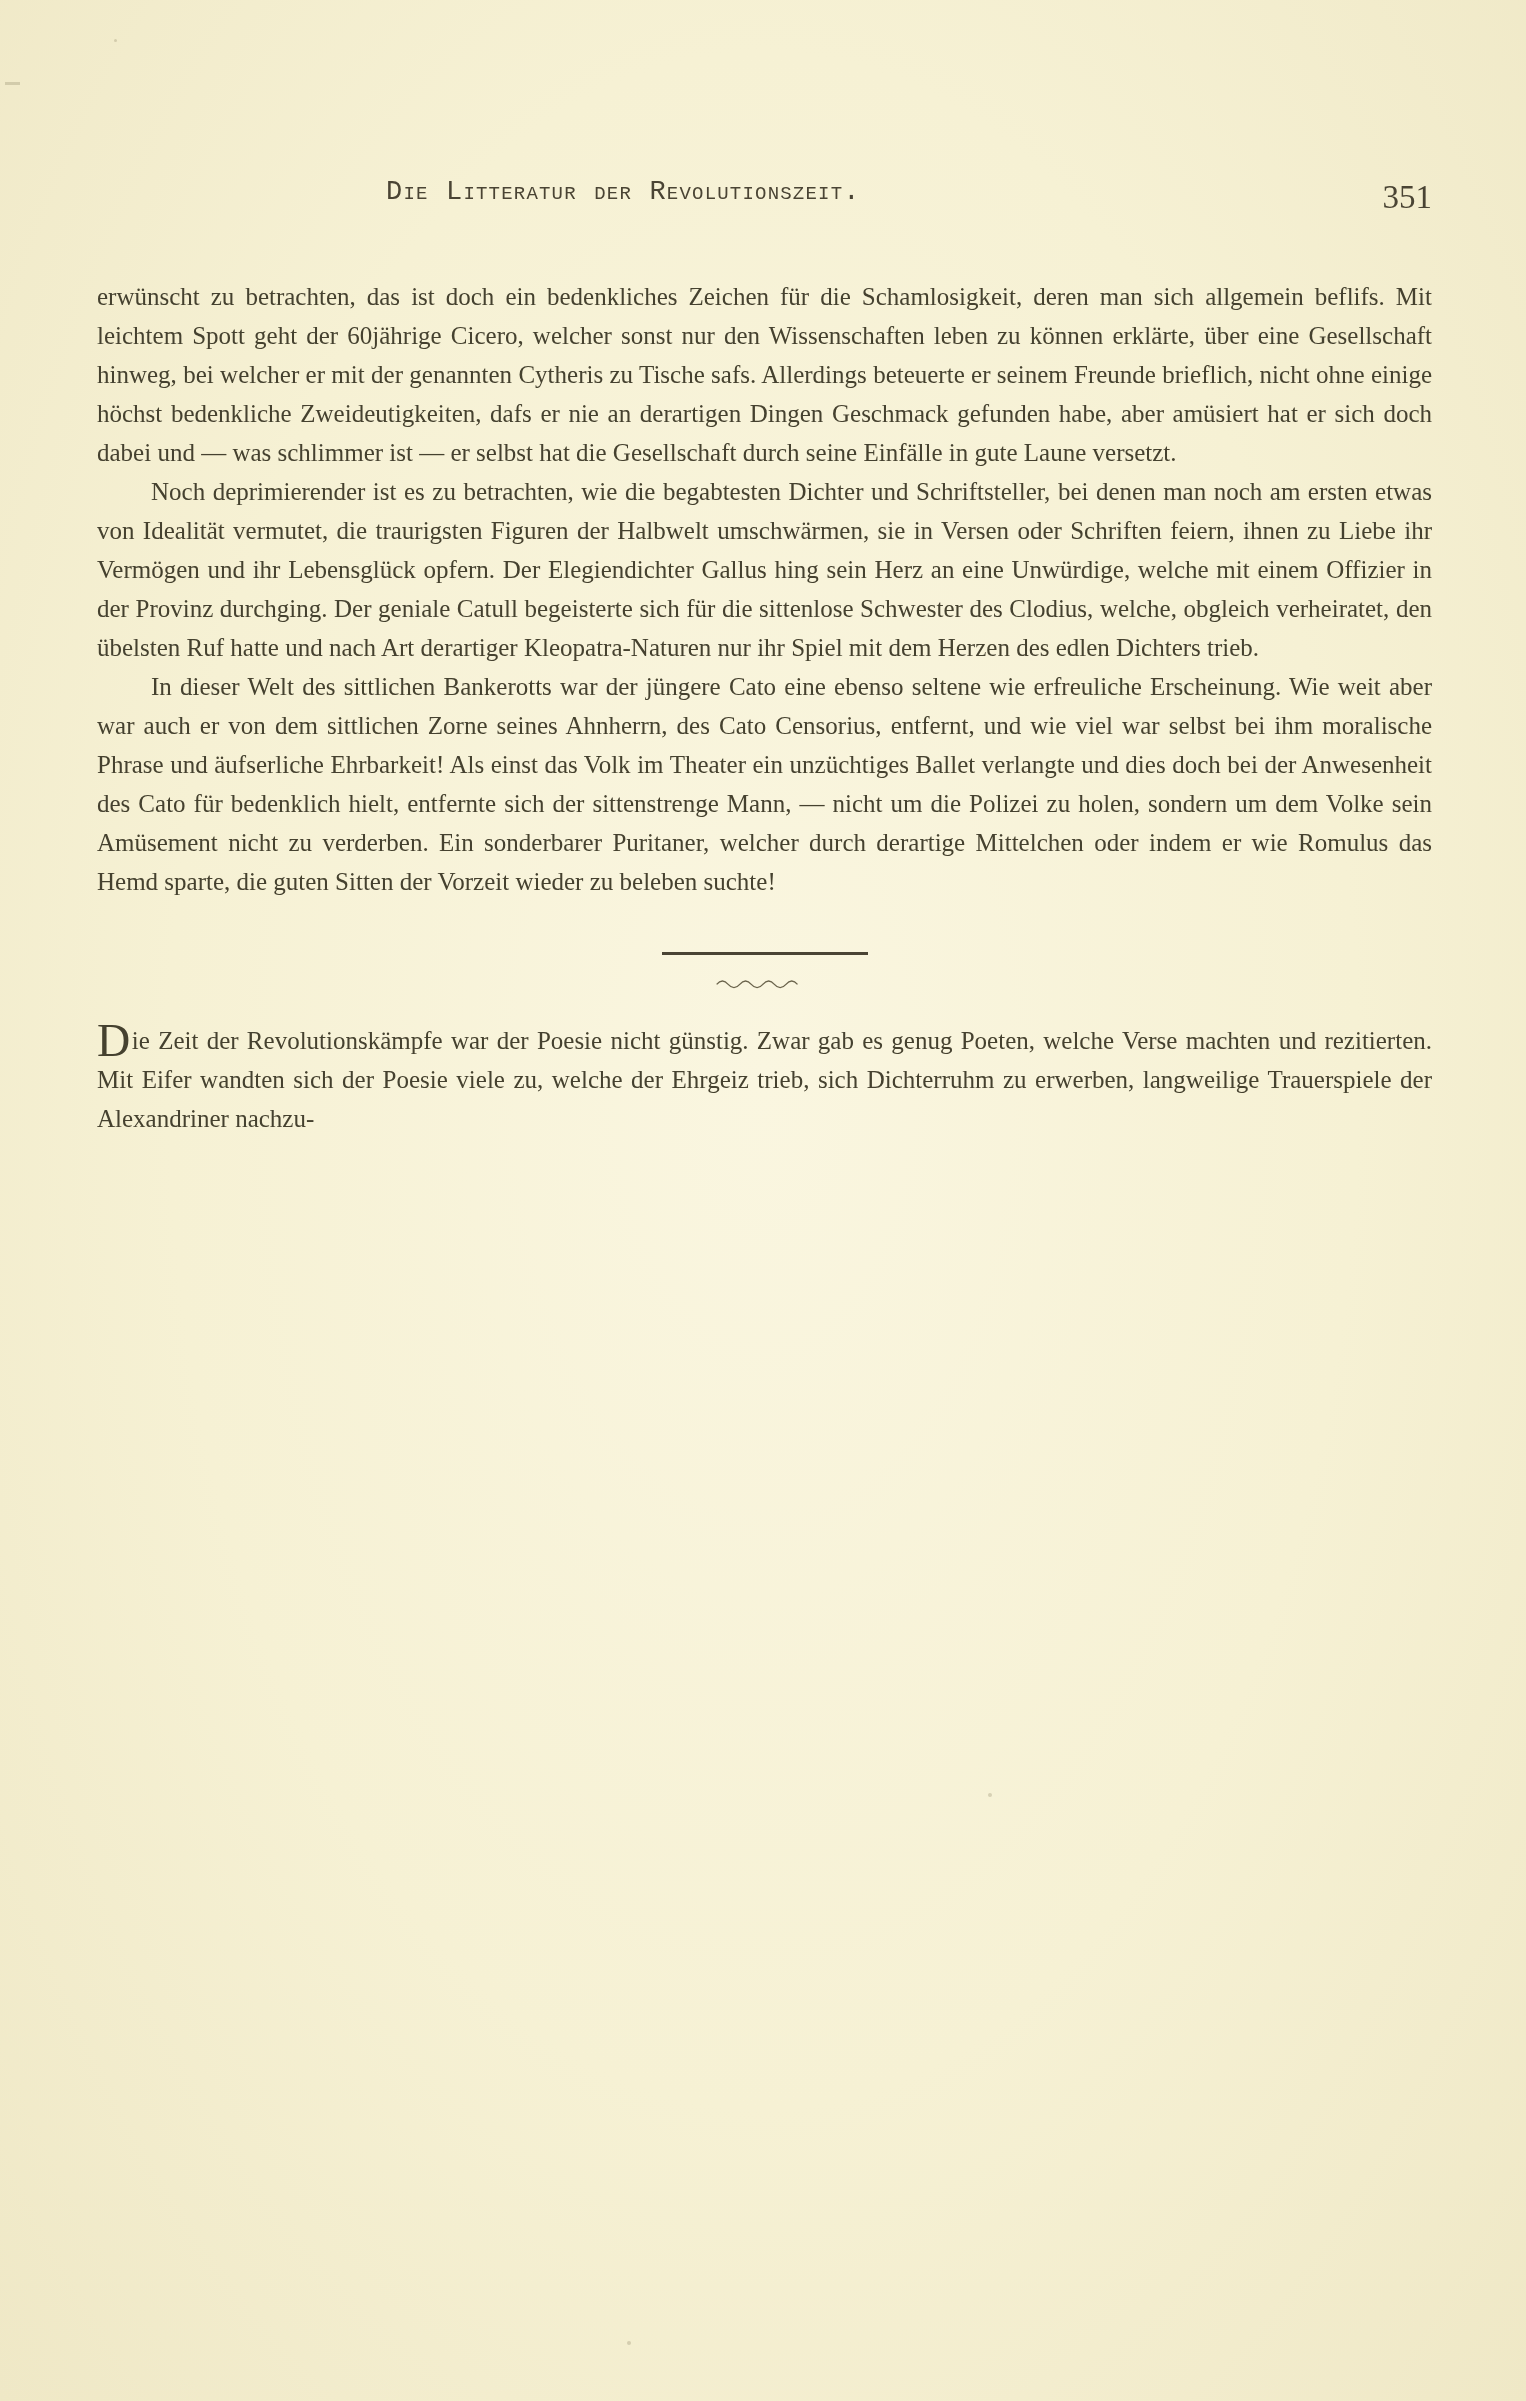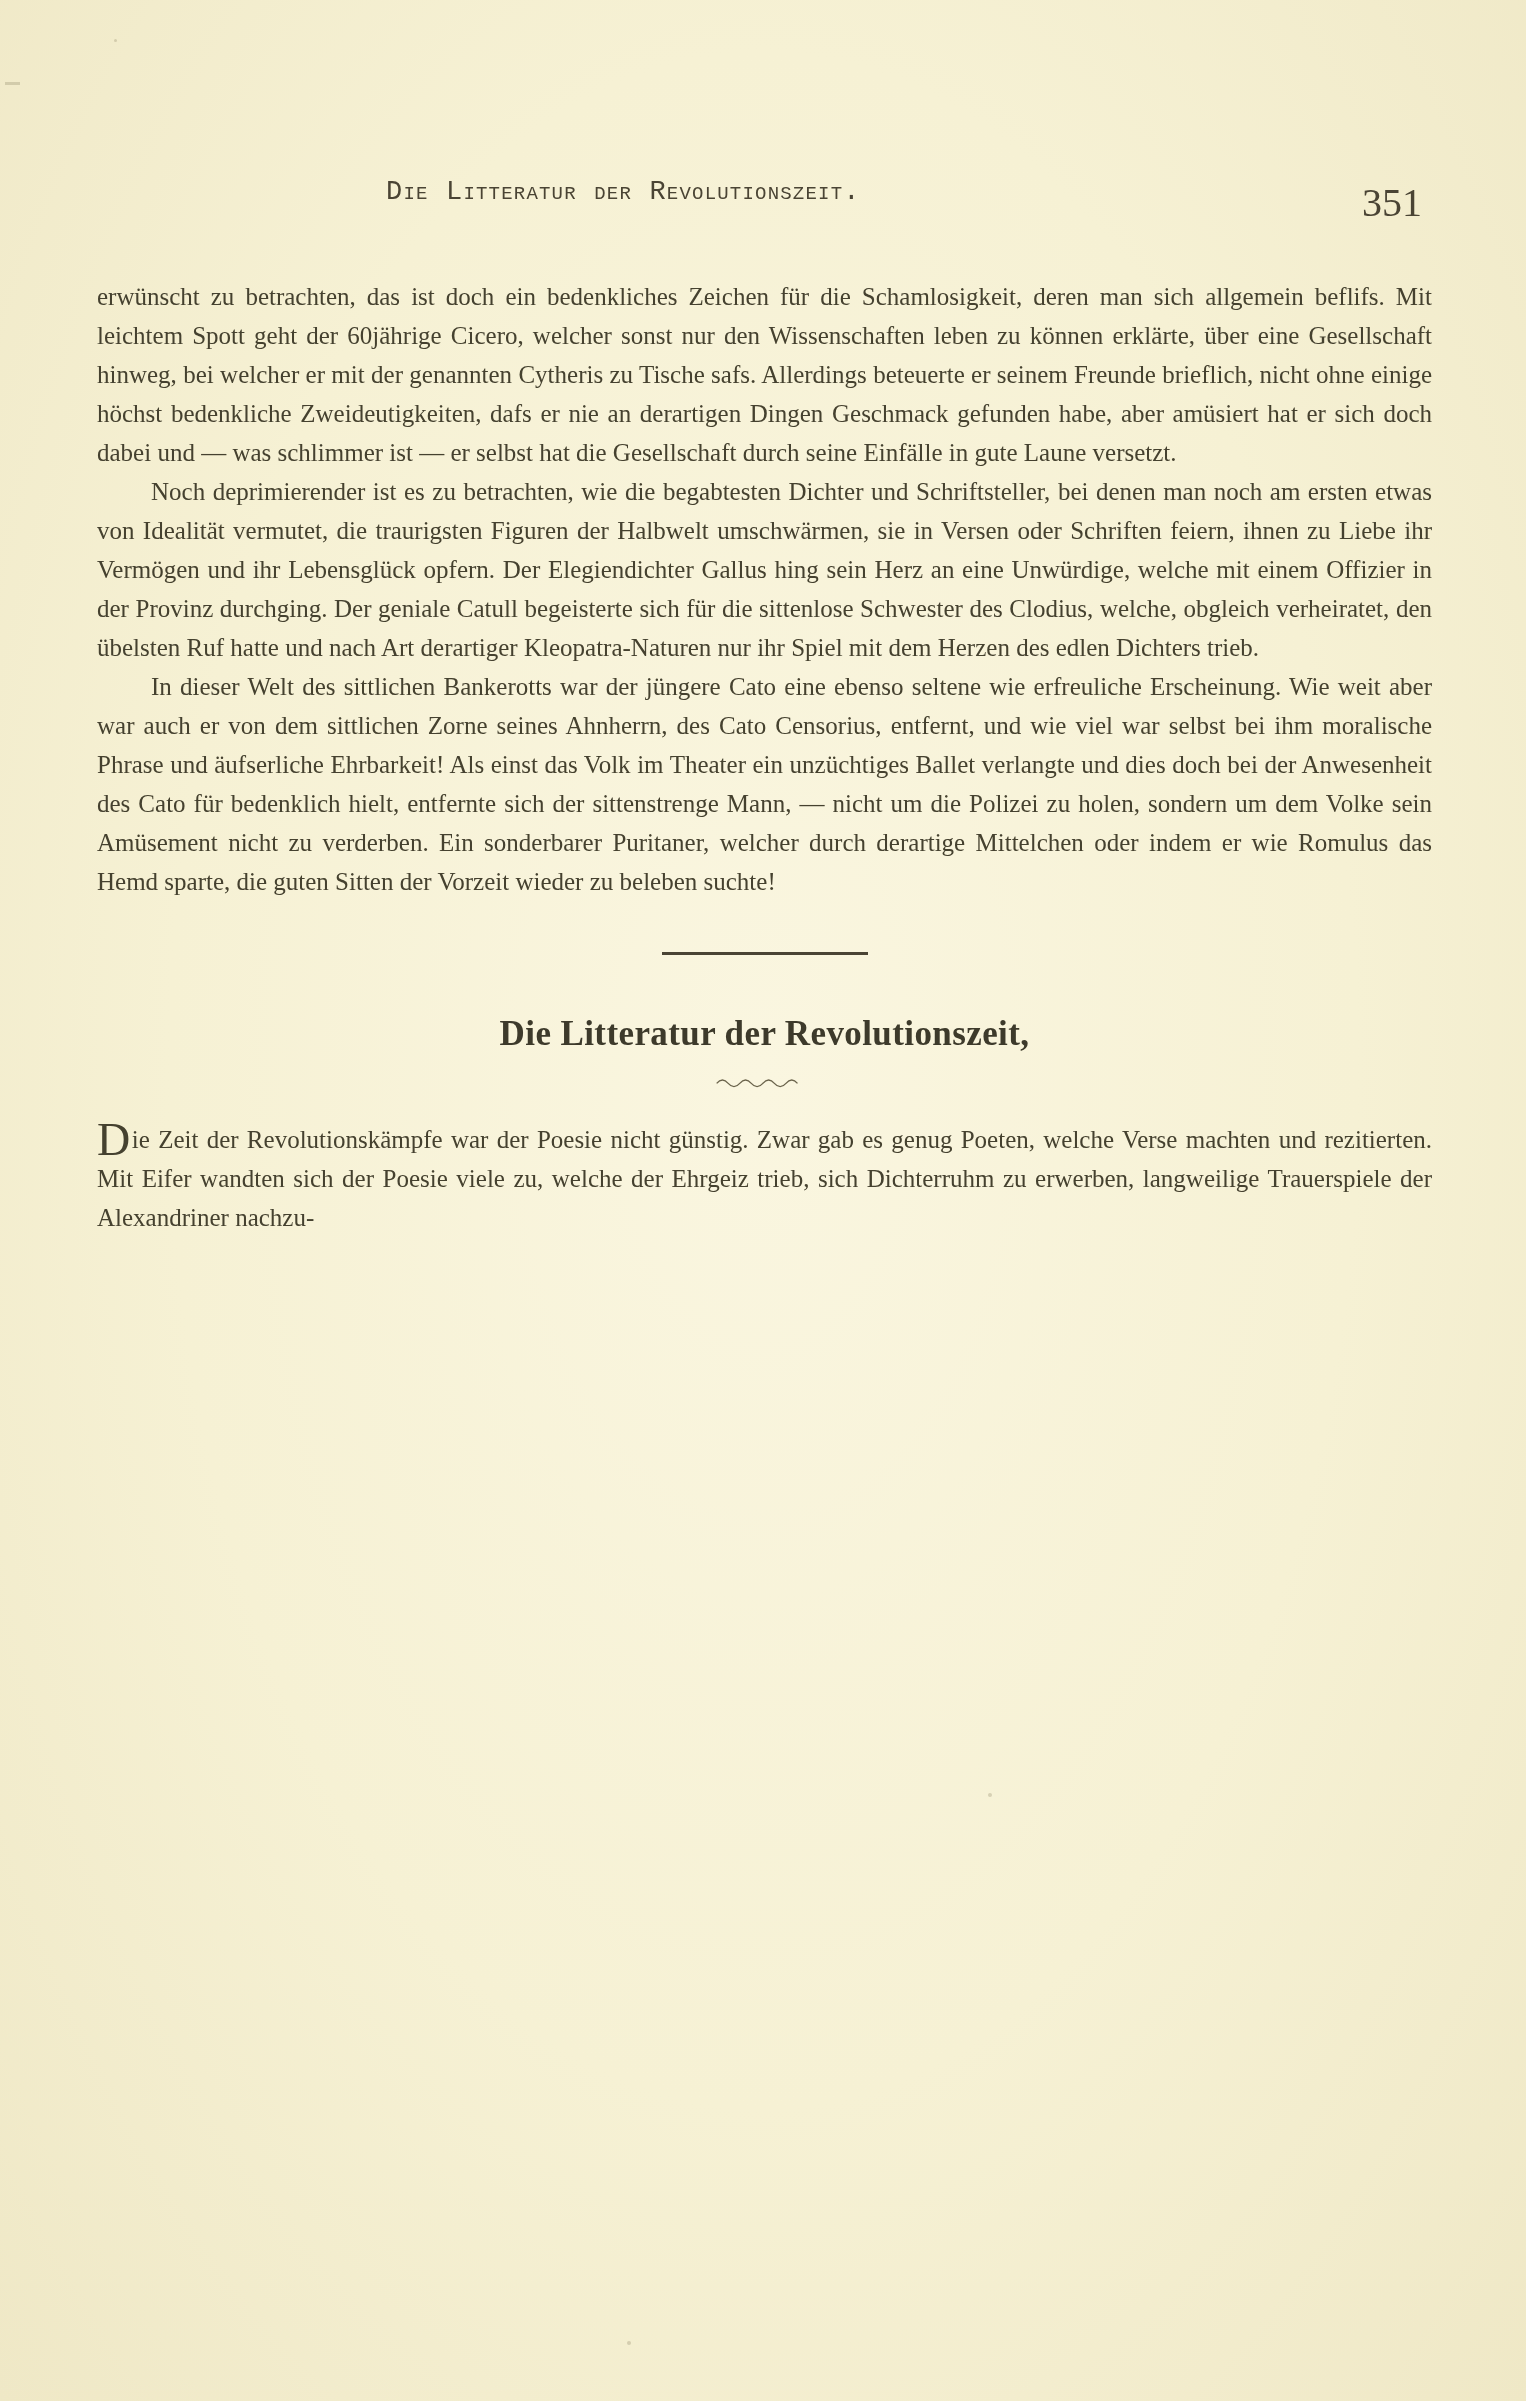--- a/index.html
+++ b/index.html
@@ -39,23 +39,23 @@
     margin-left: 289px;
     font-size: 27px;
     letter-spacing: 1.2px;
     color: #4a4434;
     font-variant: small-caps;
     white-space: nowrap;
     font-family: Liberation Mono, monospace;
   }
   .running-head .folio {
     position: absolute;
-    right: 10px;
+    right: 0;
     top: 1.6px;
-    font-size: 40px;
+    font-size: 33px;
     color: #4a4434;
   }
   .body-text {
     margin-top: 51px;
     font-size: 25px;
     line-height: 39px;
     text-align: justify;
     color: #45412f;
   }
   .body-text p {
@@ -125,21 +125,20 @@
     </div>
 
     <div class="body-text">
       <p class="first">erwünscht zu betrachten, das ist doch ein bedenkliches Zeichen für die Schamlosigkeit, deren man sich allgemein beflifs. Mit leichtem Spott geht der 60jährige Cicero, welcher sonst nur den Wissenschaften leben zu können erklärte, über eine Gesellschaft hinweg, bei welcher er mit der genannten Cytheris zu Tische safs. Allerdings beteuerte er seinem Freunde brieflich, nicht ohne einige höchst bedenkliche Zweideutigkeiten, dafs er nie an derartigen Dingen Geschmack gefunden habe, aber amüsiert hat er sich doch dabei und — was schlimmer ist — er selbst hat die Gesellschaft durch seine Einfälle in gute Laune versetzt.</p>
       <p>Noch deprimierender ist es zu betrachten, wie die begabtesten Dichter und Schriftsteller, bei denen man noch am ersten etwas von Idealität vermutet, die traurigsten Figuren der Halbwelt umschwärmen, sie in Versen oder Schriften feiern, ihnen zu Liebe ihr Vermögen und ihr Lebensglück opfern. Der Elegiendichter Gallus hing sein Herz an eine Unwürdige, welche mit einem Offizier in der Provinz durchging. Der geniale Catull begeisterte sich für die sittenlose Schwester des Clodius, welche, obgleich verheiratet, den übelsten Ruf hatte und nach Art derartiger Kleopatra-Naturen nur ihr Spiel mit dem Herzen des edlen Dichters trieb.</p>
       <p>In dieser Welt des sittlichen Bankerotts war der jüngere Cato eine ebenso seltene wie erfreuliche Erscheinung. Wie weit aber war auch er von dem sittlichen Zorne seines Ahnherrn, des Cato Censorius, entfernt, und wie viel war selbst bei ihm moralische Phrase und äufserliche Ehrbarkeit! Als einst das Volk im Theater ein unzüchtiges Ballet verlangte und dies doch bei der Anwesenheit des Cato für bedenklich hielt, entfernte sich der sittenstrenge Mann, — nicht um die Polizei zu holen, sondern um dem Volke sein Amüsement nicht zu verderben. Ein sonderbarer Puritaner, welcher durch derartige Mittelchen oder indem er wie Romulus das Hemd sparte, die guten Sitten der Vorzeit wieder zu beleben suchte!</p>
     </div>
 
     <div class="rule"></div>
 
-    <div class="section-title">Die Litteratur der Revolutionszeit,</div>
 
     <svg class="squiggle" viewBox="0 0 120 18">
       <path d="M2 10 q7 -8 14 0 q7 8 14 0 q7 -8 14 0 q7 8 14 0 q7 -8 14 0 q7 8 14 0 q7 -8 14 0" fill="none" stroke="currentColor" stroke-width="1.6"></path>
     </svg>
 
     <div class="body-text second">
       <p class="first"><span class="dropcap">D</span><span>ie Zeit der Revolutionskämpfe war der Poesie nicht günstig. Zwar gab es genug Poeten, welche Verse machten und rezitierten. Mit Eifer wandten sich der Poesie viele zu, welche der Ehrgeiz trieb, sich Dichterruhm zu erwerben, langweilige Trauerspiele der Alexandriner nachzu-</span></p>
     </div>
 
   </div>

